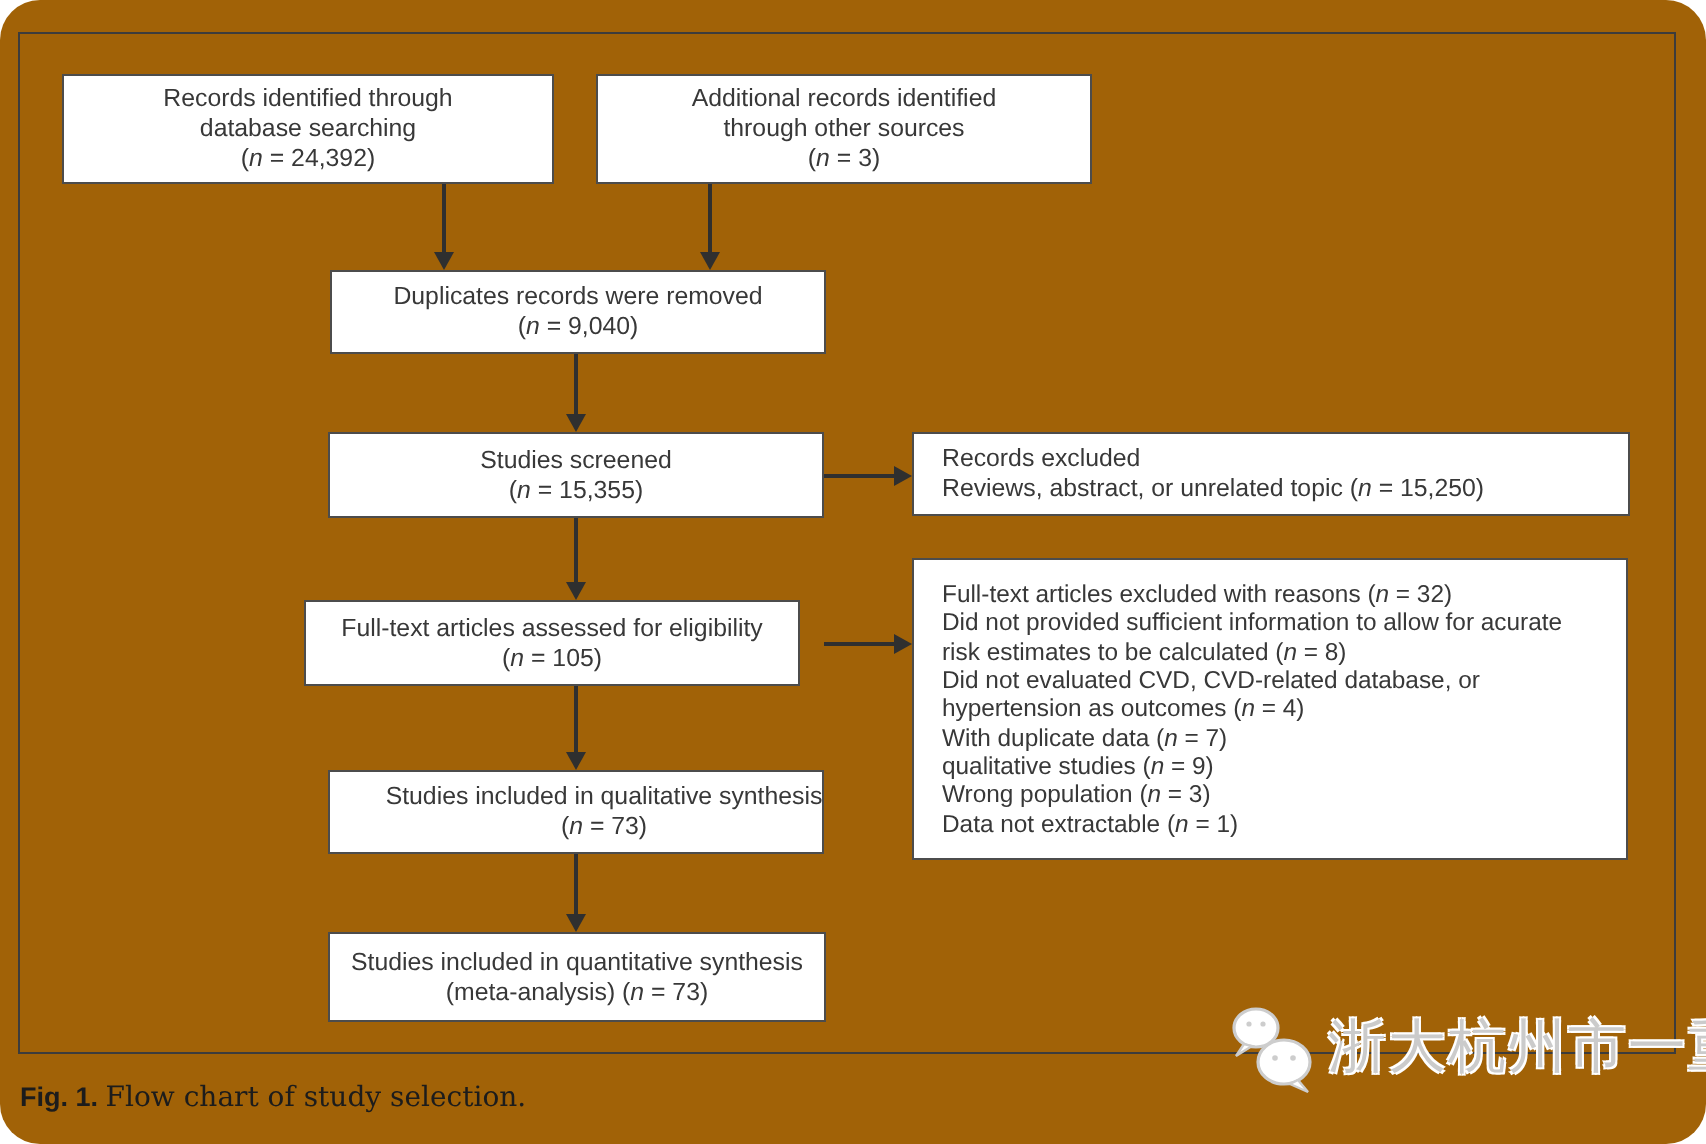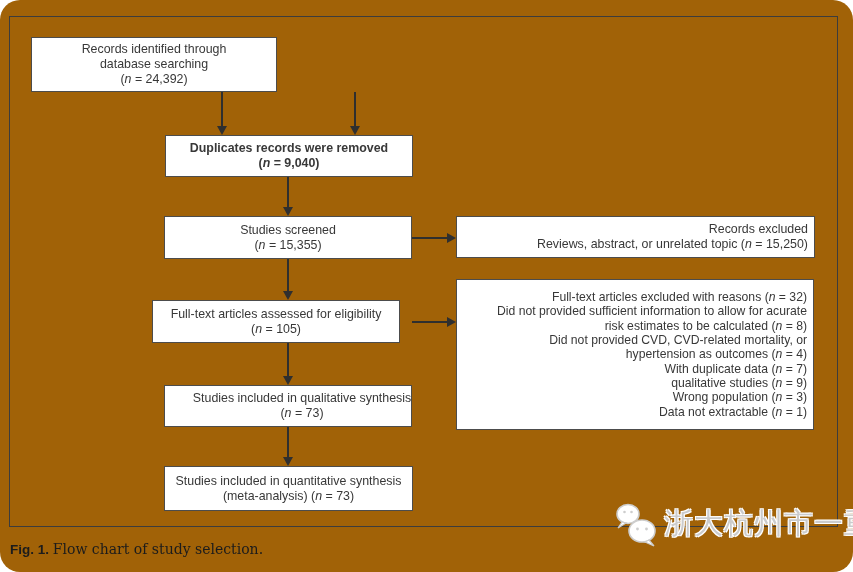--- a/index.html
+++ b/index.html
@@ -29,30 +29,30 @@
     color: #383838;
   }
   .box.center {
     display: flex; flex-direction: column;
     align-items: center; justify-content: center;
     text-align: center;
   }
   .box.left {
     display: flex; flex-direction: column;
     justify-content: center;
-    text-align: right;
+    text-align: left;
     padding-left: 14px; padding-right: 6px;
   }
   .box .line { white-space: nowrap; }
   .box i { font-style: italic; }
 
   
   #box-records-identified   { left: 31px;  top: 37px;  width: 246px; height: 55px; }
   #box-additional-records   { left: 298px; top: 37px;  width: 248px; height: 55px; }
-  #box-duplicates-removed   { left: 165px; top: 135px; width: 248px; height: 42px; font-weight: bold; }
+  #box-duplicates-removed   { left: 165px; top: 135px; width: 248px; height: 42px; }
   #box-records-screened     { left: 164px; top: 216px; width: 248px; height: 43px; }
   #box-records-excluded     { left: 456px; top: 216px; width: 359px; height: 42px; }
   #box-fulltext-assessed    { left: 152px; top: 300px; width: 248px; height: 43px; }
   #box-fulltext-excluded    { left: 456px; top: 279px; width: 358px; height: 151px;
                               line-height: 14.3px; font-size: 12.2px; }
   #box-qualitative          { left: 164px; top: 385px; width: 248px; height: 42px; padding-left: 28px; }
   #box-quantitative         { left: 164px; top: 466px; width: 249px; height: 45px; }
 
   
   .arrow-v { position: absolute; width: 2px; background: #2f2f2f; }
@@ -111,20 +111,25 @@
 <div class="stage">
 
   <div class="outer-rect"></div>
 
   <div class="box center" id="box-records-identified">
       <div class="line">Records identified through</div>
       <div class="line">database searching</div>
       <div class="line">(<i>n</i> = 24,392)</div>
     </div>
 
+  <div class="box center" id="box-additional-records">
+      <div class="line">Additional records identified</div>
+      <div class="line">through other sources</div>
+      <div class="line">(<i>n</i> = 3)</div>
+    </div>
 
   <div class="box center" id="box-duplicates-removed">
       <div class="line">Duplicates records were removed</div>
       <div class="line">(<i>n</i> = 9,040)</div>
     </div>
 
   <div class="box center" id="box-records-screened">
       <div class="line">Studies screened</div>
       <div class="line">(<i>n</i> = 15,355)</div>
     </div>
@@ -136,21 +141,21 @@
 
   <div class="box center" id="box-fulltext-assessed">
       <div class="line">Full-text articles assessed for eligibility</div>
       <div class="line">(<i>n</i> = 105)</div>
     </div>
 
   <div class="box left" id="box-fulltext-excluded">
       <div class="line">Full-text articles excluded with reasons (<i>n</i> = 32)</div>
       <div class="line">Did not provided sufficient information to allow for acurate</div>
       <div class="line">risk estimates to be calculated (<i>n</i> = 8)</div>
-      <div class="line">Did not provided CVD, CVD-related mortality, or</div>
+      <div class="line">Did not evaluated CVD, CVD-related database, or</div>
       <div class="line">hypertension as outcomes (<i>n</i> = 4)</div>
       <div class="line">With duplicate data (<i>n</i> = 7)</div>
       <div class="line">qualitative studies (<i>n</i> = 9)</div>
       <div class="line">Wrong population (<i>n</i> = 3)</div>
       <div class="line">Data not extractable (<i>n</i> = 1)</div>
     </div>
 
   <div class="box center" id="box-qualitative">
       <div class="line">Studies included in qualitative synthesis</div>
       <div class="line">(<i>n</i> = 73)</div>

